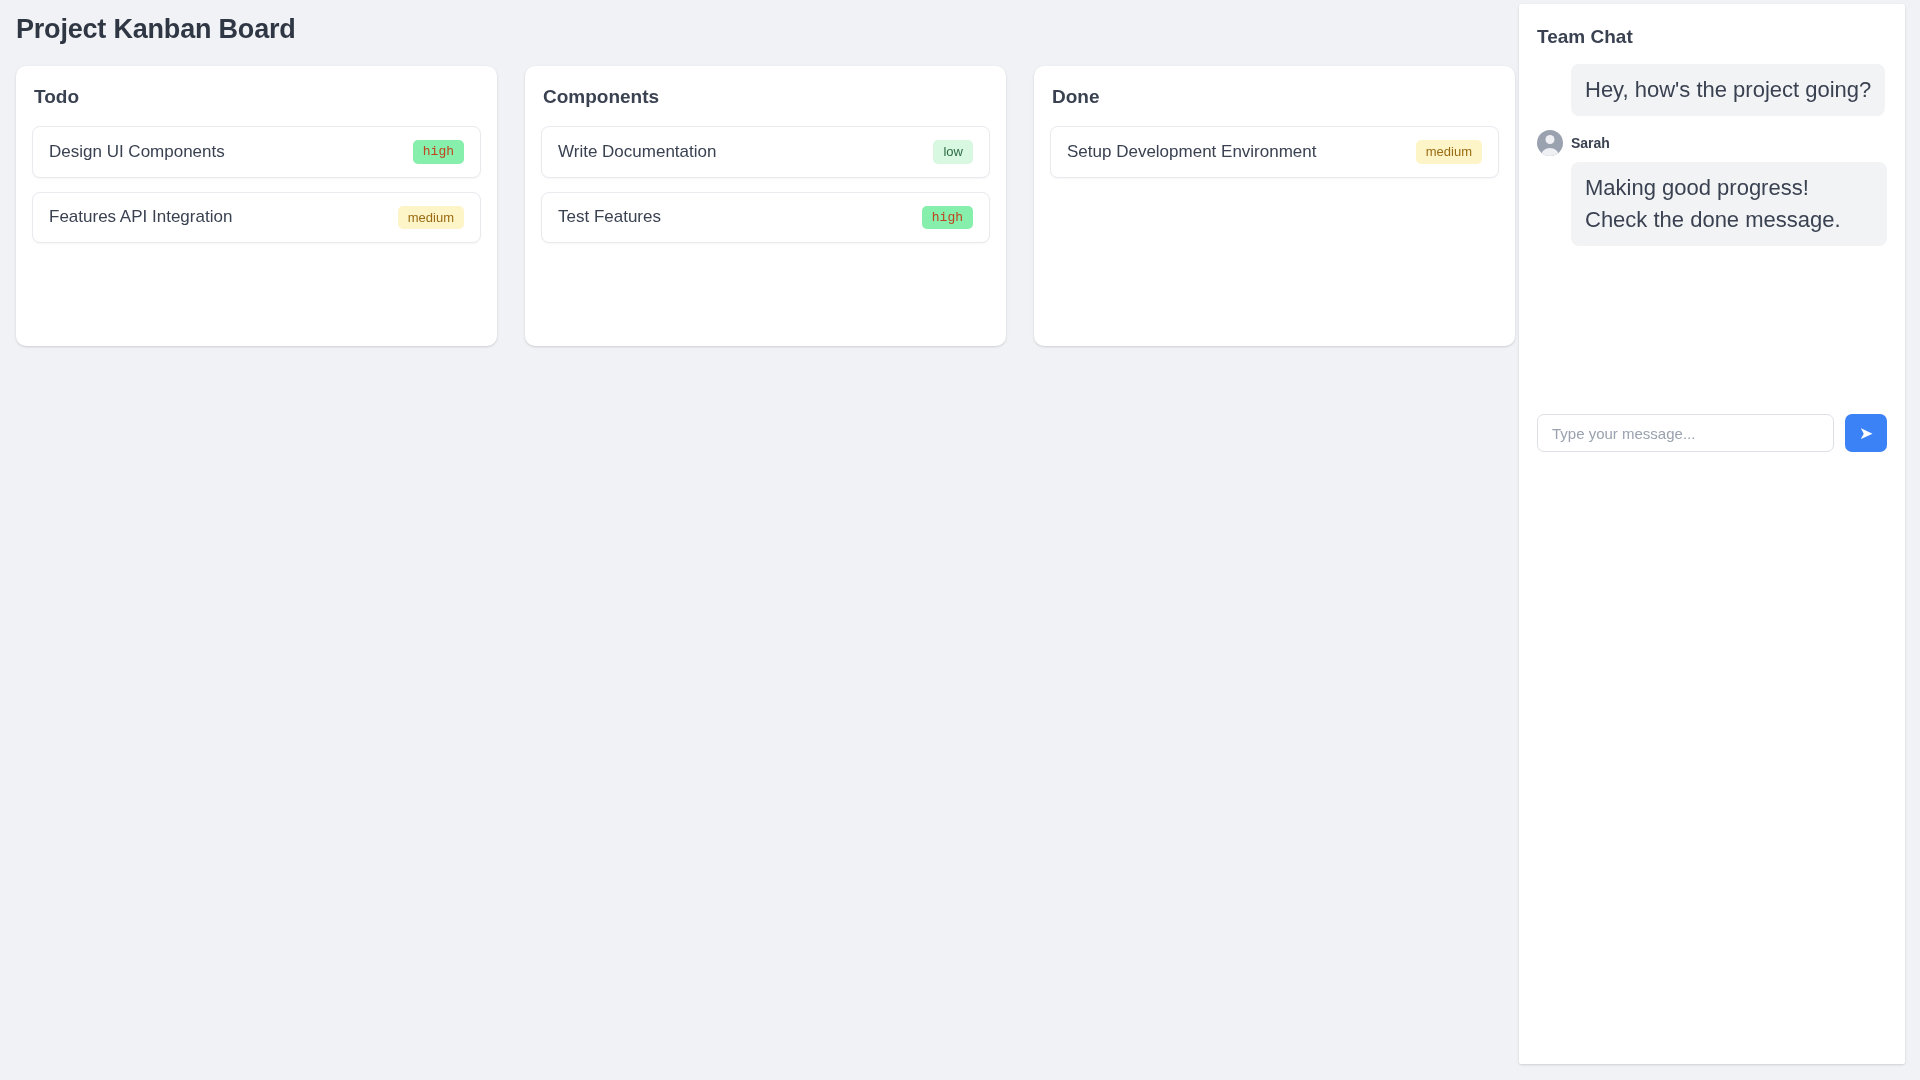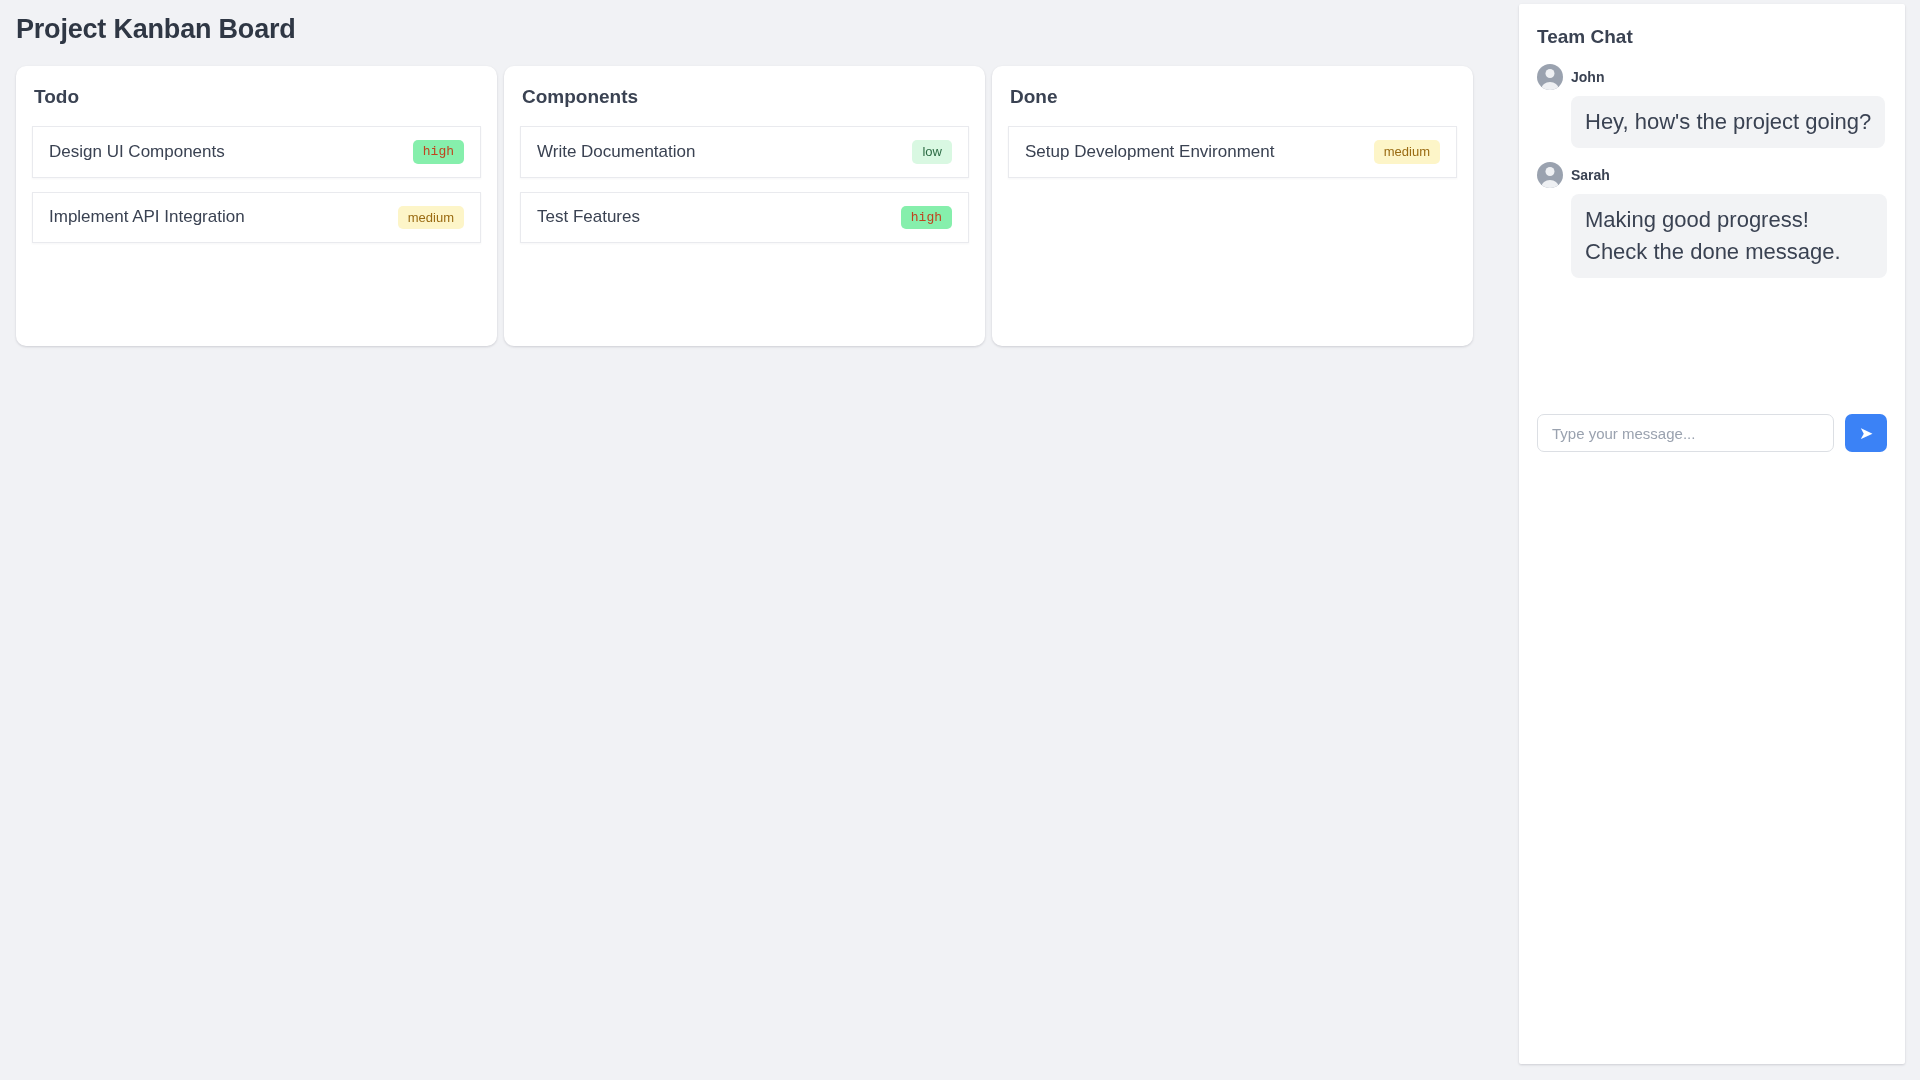--- a/index.html
+++ b/index.html
@@ -28,21 +28,21 @@
     color: #2f3744;
     letter-spacing: -0.2px;
   }
 
   
   .board {
     position: absolute;
     left: 16px;
     top: 66px;
     display: flex;
-    gap: 7px;
+    gap: 28px;
   }
 
   .column {
     width: 481px;
     min-height: 280px;
     background: #ffffff;
     border-radius: 10px;
     box-shadow: 0 1px 3px rgba(16,24,40,0.10), 0 1px 2px rgba(16,24,40,0.06);
     padding: 20px 16px 16px 16px;
   }
@@ -54,21 +54,21 @@
     margin-bottom: 18px;
     padding-left: 2px;
   }
 
   .card {
     display: flex;
     align-items: center;
     justify-content: space-between;
     background: #ffffff;
     border: 1px solid #e9eaee;
-    border-radius: 0;
+    border-radius: 8px;
     padding: 13px 16px;
     margin-bottom: 14px;
     box-shadow: 0 1px 2px rgba(16,24,40,0.04);
   }
 
   .card:last-child { margin-bottom: 0; }
 
   .card-title {
     font-size: 17px;
     color: #3a4252;
@@ -216,21 +216,21 @@
   <h1 class="page-title">Project Kanban Board</h1>
 
   <div class="board" id="board">
       <div class="column">
         <div class="column-title">Todo</div>
         <div class="card">
           <span class="card-title">Design UI Components</span>
           <span class="badge high">high</span>
         </div>
         <div class="card">
-          <span class="card-title">Implement API Integration</span>
+          <span class="card-title">Features API Integration</span>
           <span class="badge medium">medium</span>
         </div>
       </div>
       <div class="column">
         <div class="column-title">Components</div>
         <div class="card">
           <span class="card-title">Write Documentation</span>
           <span class="badge low">low</span>
         </div>
         <div class="card">
@@ -243,24 +243,21 @@
         <div class="card">
           <span class="card-title">Setup Development Environment</span>
           <span class="badge medium">medium</span>
         </div>
       </div>
     </div>
 
   <div class="chat-panel">
     <div class="chat-title">Team Chat</div>
     <div class="messages" id="messages">
-        <div class="message"><div class="msg-head">
-            <div class="avatar"></div>
-            <span class="msg-author">John</span>
-          </div><div class="bubble">Hey, how's the project going?</div></div>
+        <div class="message"><div class="bubble">Hey, how's the project going?</div></div>
         <div class="message"><div class="msg-head">
             <div class="avatar"></div>
             <span class="msg-author">Sarah</span>
           </div><div class="bubble">Making good progress! Check the done message.</div></div>
       </div>
 
     <div class="composer">
       <input class="chat-input" type="text" placeholder="Type your message..." style="">
       <button class="send-button">
         <span>➤</span>

